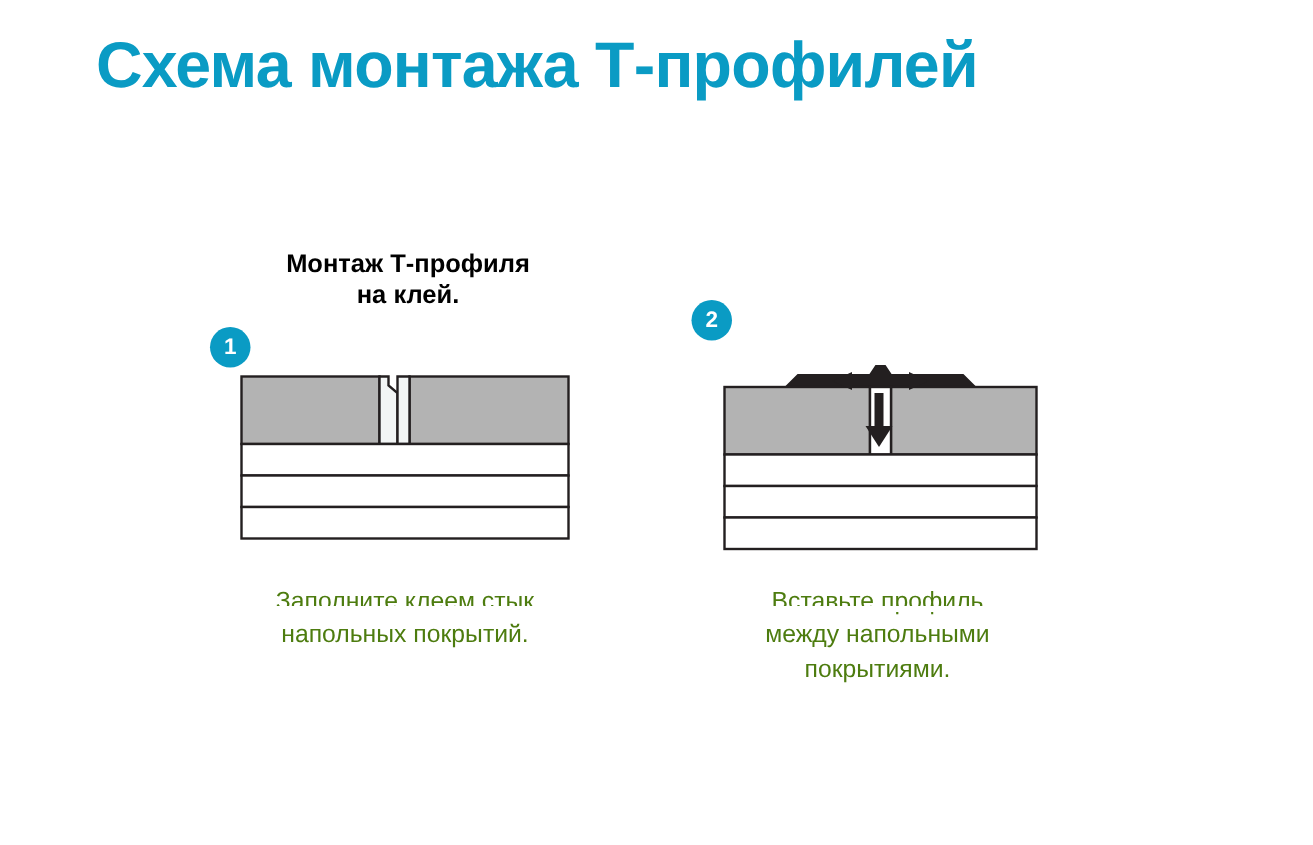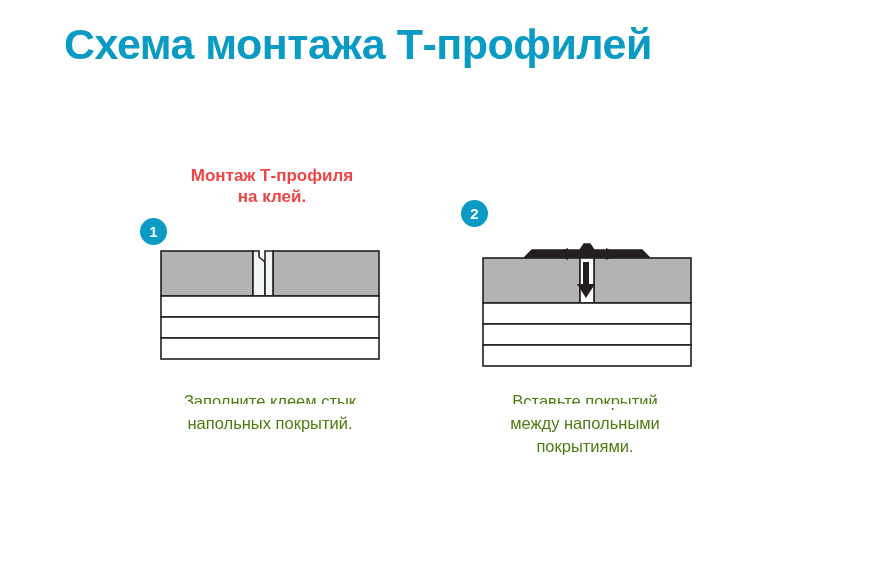--- a/index.html
+++ b/index.html
@@ -40,21 +40,21 @@
   }
   .step-1 { left: 140px; width: 260px; }
   .step-2 { left: 455px; width: 260px; }
 
   .step-heading {
     position: absolute;
     left: 22px;
     top: 15px;
     font-size: 17px;
     font-weight: bold;
-    color: #ef4444;
+    color: #000000;
     line-height: 1.25;
     text-align: center;
     width: 220px;
     white-space: pre-line;
   }
 
   .badge {
     position: absolute;
     width: 27px;
     height: 27px;
@@ -159,19 +159,19 @@
         <g>
           <path d="M137 24 L124 18 L124 30 Z" fill="#231f20"></path>
         </g>
 
         <rect x="1" y="73" width="208" height="21" fill="#ffffff" stroke="#231f20" stroke-width="1.6"></rect>
         <rect x="1" y="94" width="208" height="21" fill="#ffffff" stroke="#231f20" stroke-width="1.6"></rect>
         <rect x="1" y="115" width="208" height="21" fill="#ffffff" stroke="#231f20" stroke-width="1.6"></rect>
       </svg>
     </div>
 
-    <div class="caption caption-2">Вставьте покрытий
+    <div class="caption caption-2">Вставьте профиль
 между напольными
 покрытиями.</div>
   </div>
 
   <div class="bottom-bar"></div>
 </div>
 
 </body></html>

